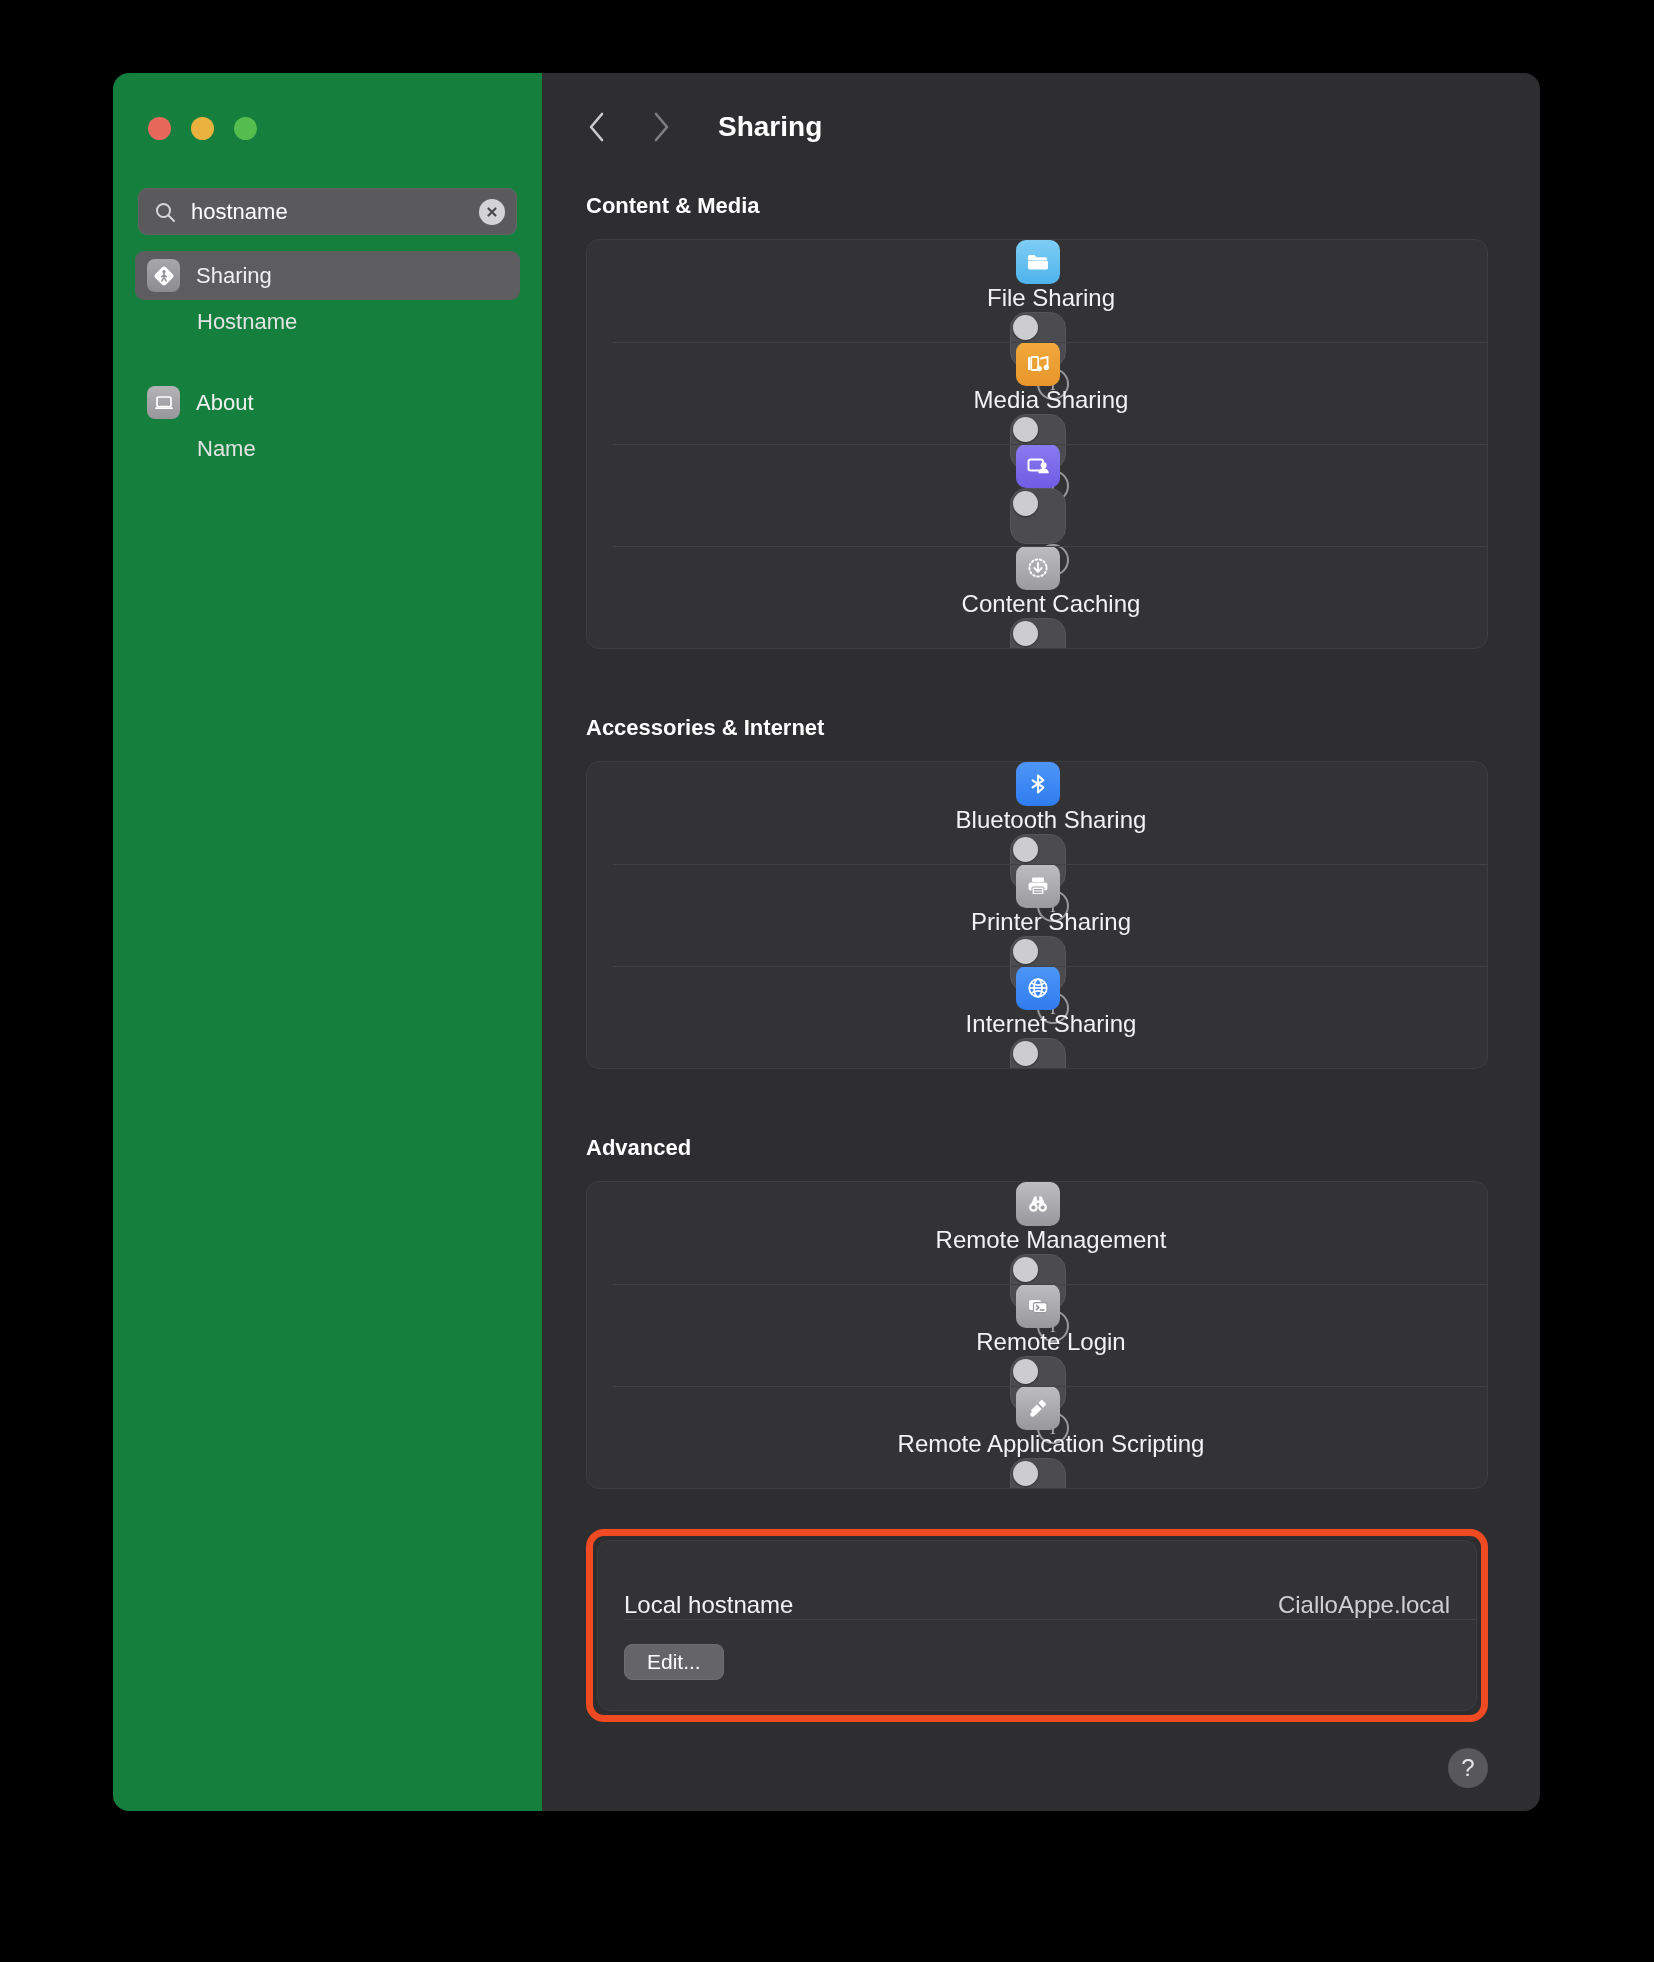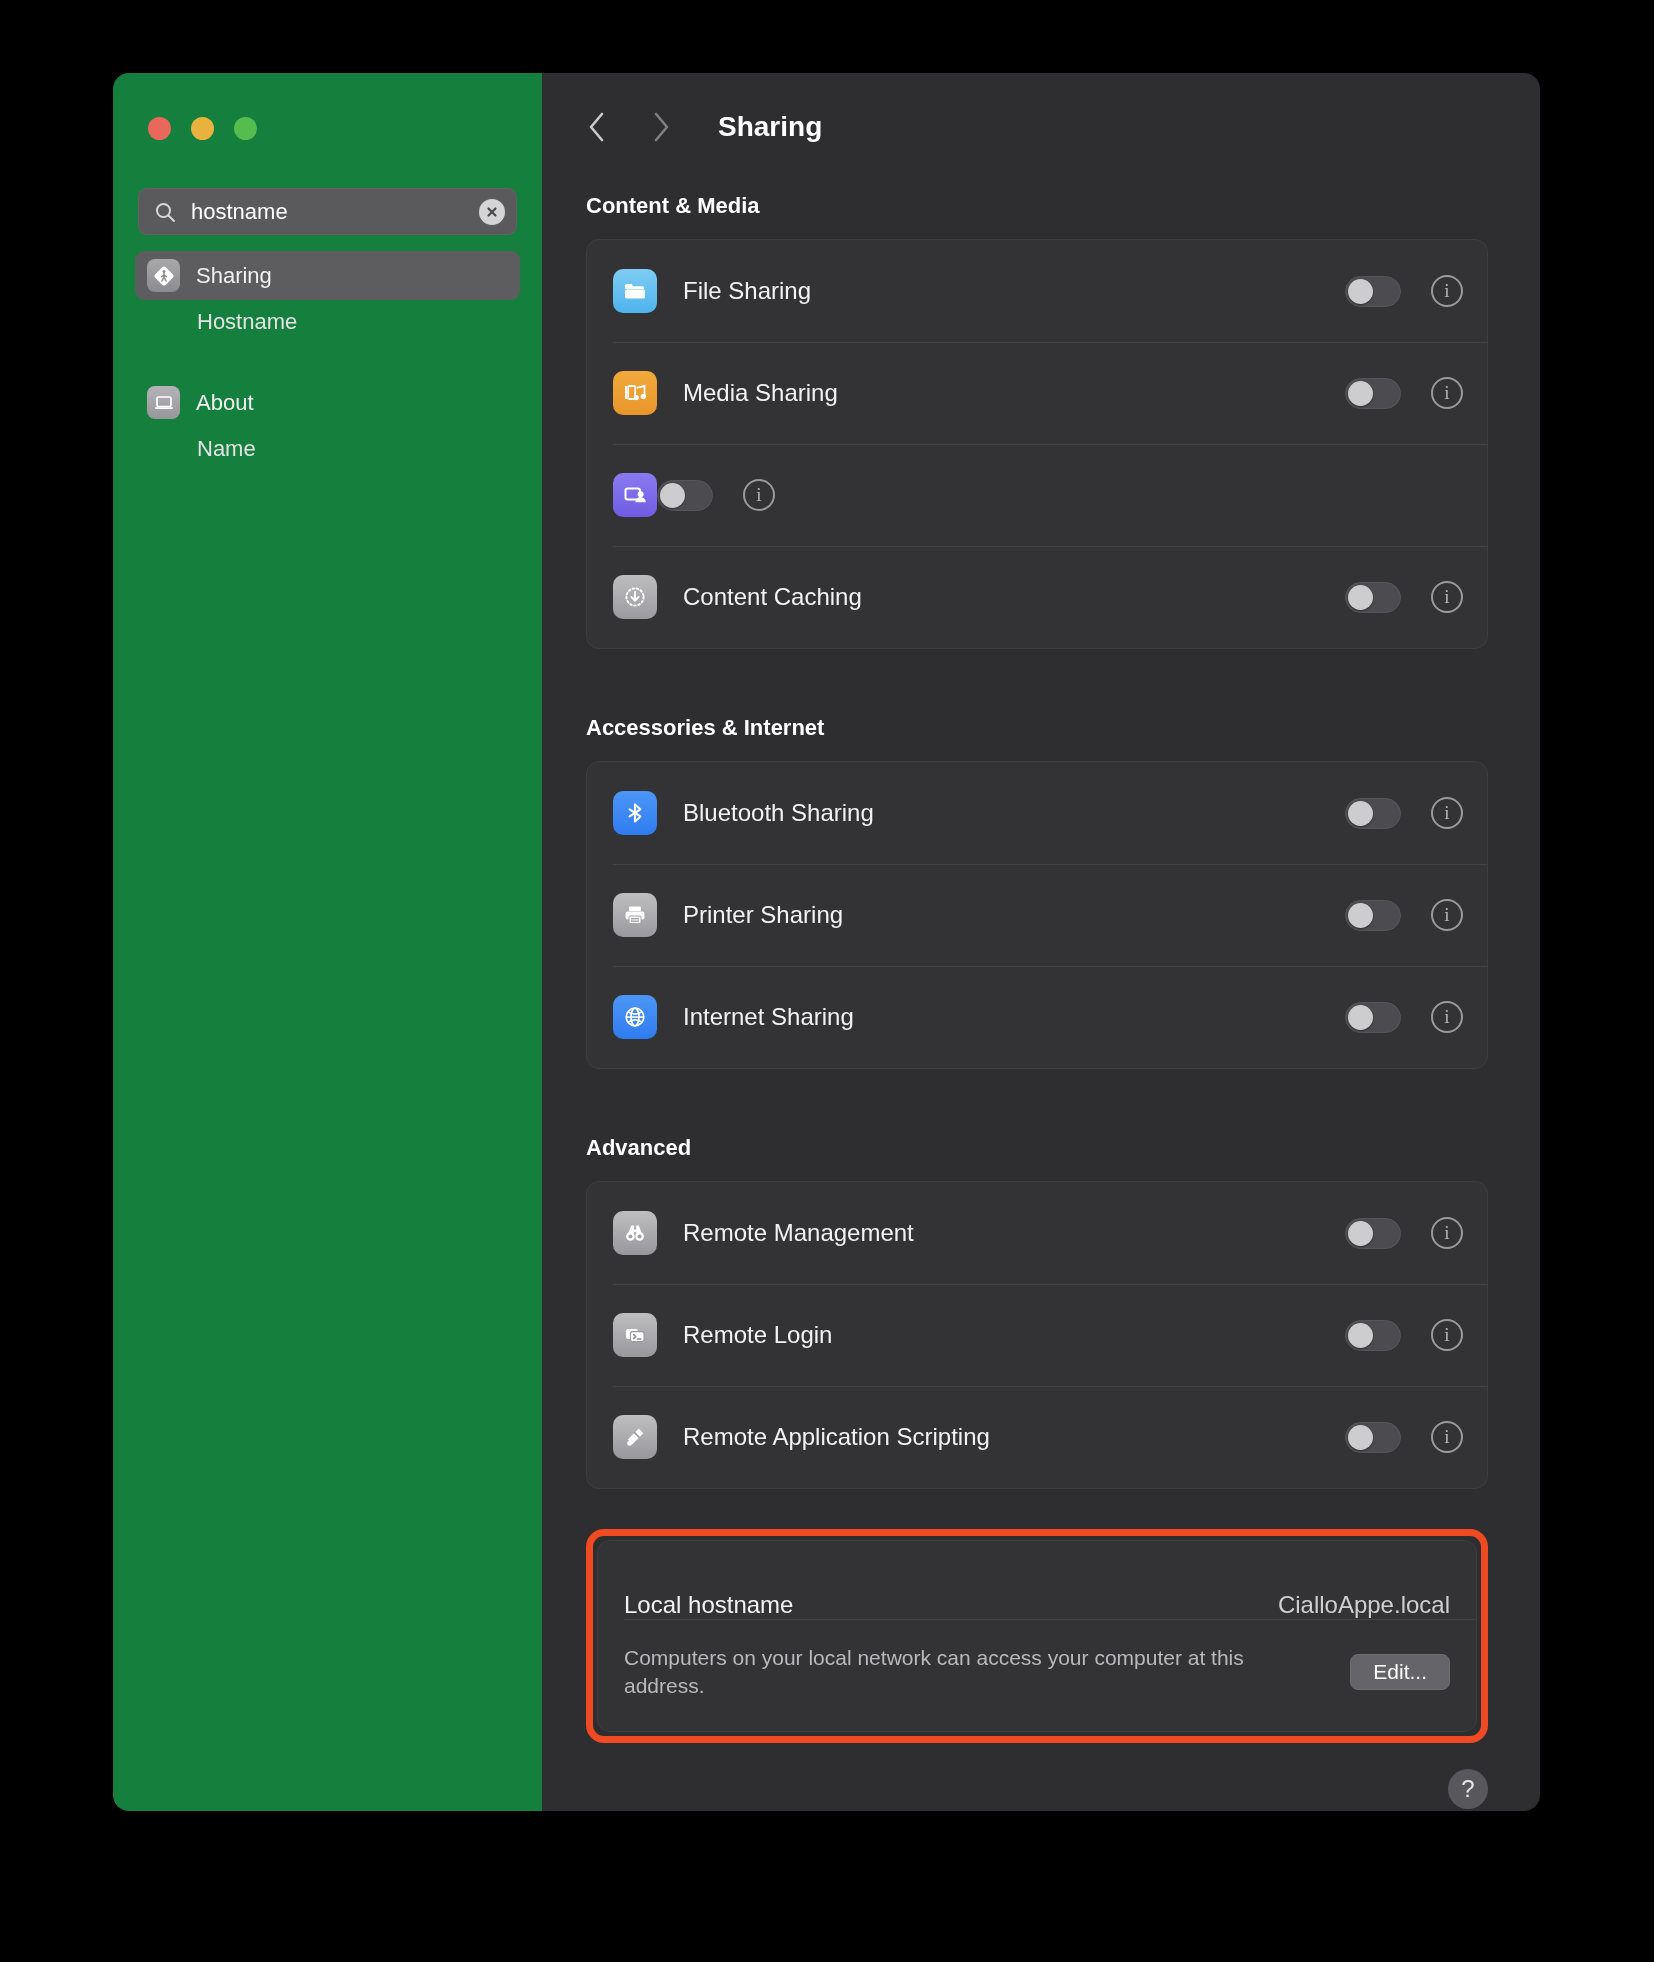--- a/index.html
+++ b/index.html
@@ -124,20 +124,21 @@
     background: #333336;
     border: 1px solid #3e3e41;
     border-radius: 13px;
     overflow: hidden;
   }
   .row {
     display: flex; align-items: center;
     height: 102px;
     padding: 0 24px 0 26px;
     position: relative;
+    flex-direction: column;
   }
   .row + .row::before {
     content: "";
     position: absolute; left: 26px; right: 0; top: 0;
     height: 1px; background: #424245;
   }
   .row-icon {
     width: 44px; height: 44px; border-radius: 10px;
     flex: 0 0 44px;
     display: flex; align-items: center; justify-content: center;
@@ -477,21 +478,20 @@
       </div>
 
       <div class="highlight-wrap">
         <div class="hostname-card">
           <div class="hostname-row">
             <span class="hostname-label">Local hostname</span>
             <span class="hostname-value">CialloAppe.local</span>
           </div>
           <div class="hostname-divider"></div>
           <div class="hostname-desc-row">
-            <span class="hostname-desc">Computers on your local network can access your computer at this address.</span>
             <button class="edit-btn">Edit...</button>
           </div>
         </div>
       </div>
 
     </div>
 
     <div class="help-row">
       <span class="help-btn">?</span>
     </div>

